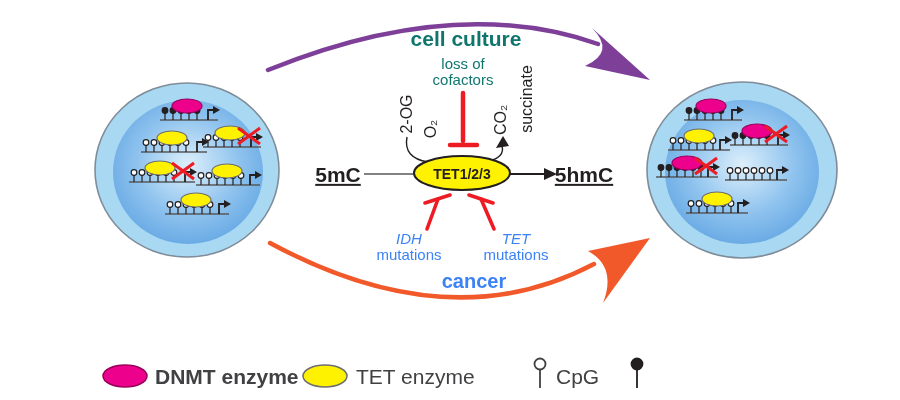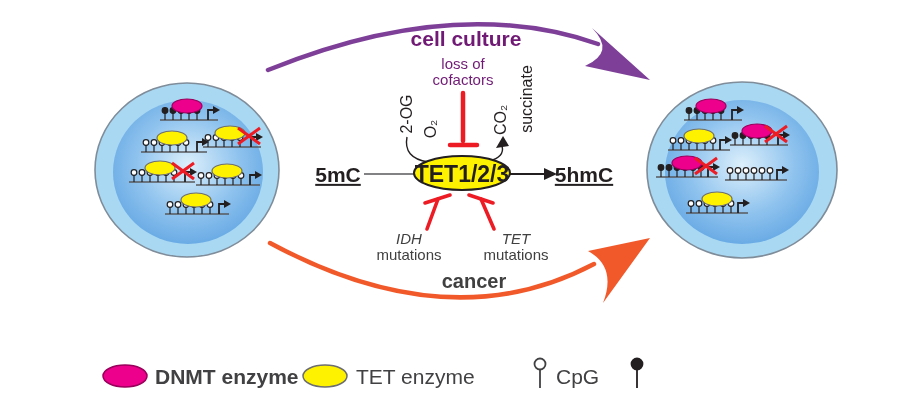--- a/index.html
+++ b/index.html
@@ -3,28 +3,28 @@
 <meta charset="utf-8">
 <style>
   html,body{margin:0;padding:0;background:#ffffff;}
   .stage{position:relative;width:900px;height:400px;background:#ffffff;overflow:hidden;
          font-family:"Liberation Sans",sans-serif;}
   .stage svg{position:absolute;left:0;top:0;}
   .lbl{position:absolute;transform:translate(-50%,-50%);white-space:nowrap;color:#231f20;
        line-height:1.06;text-align:center;}
   .rot{transform:translate(-50%,-50%) rotate(-90deg);}
   .title{font-size:22px;font-weight:bold;transform:translate(-50%,0);line-height:23px;}
-  .purple{color:#701a75;}
-  .orange{color:#404040;}
+  .purple{color:#0f766e;}
+  .orange{color:#3b82f6;}
   .big{font-size:21px;font-weight:bold;}
   .small{font-size:15px;}
   .cofactor{font-size:16px;}
   .mut .nm{font-style:italic;}
   .cancer{font-size:20px;font-weight:bold;margin-left:12px;}
-  .tetlbl{font-size:23px;font-weight:bold;}
+  .tetlbl{font-size:14px;font-weight:bold;}
   .legend-lbl{position:absolute;transform:translateY(-50%);font-size:21px;color:#414042;white-space:nowrap;}
 </style>
 </head>
 <body>
 
 <div class="stage">
 
   <svg width="900" height="400" viewBox="0 0 900 400">
     <defs>
       <radialGradient id="nuc" cx="50%" cy="45%" r="62%">

